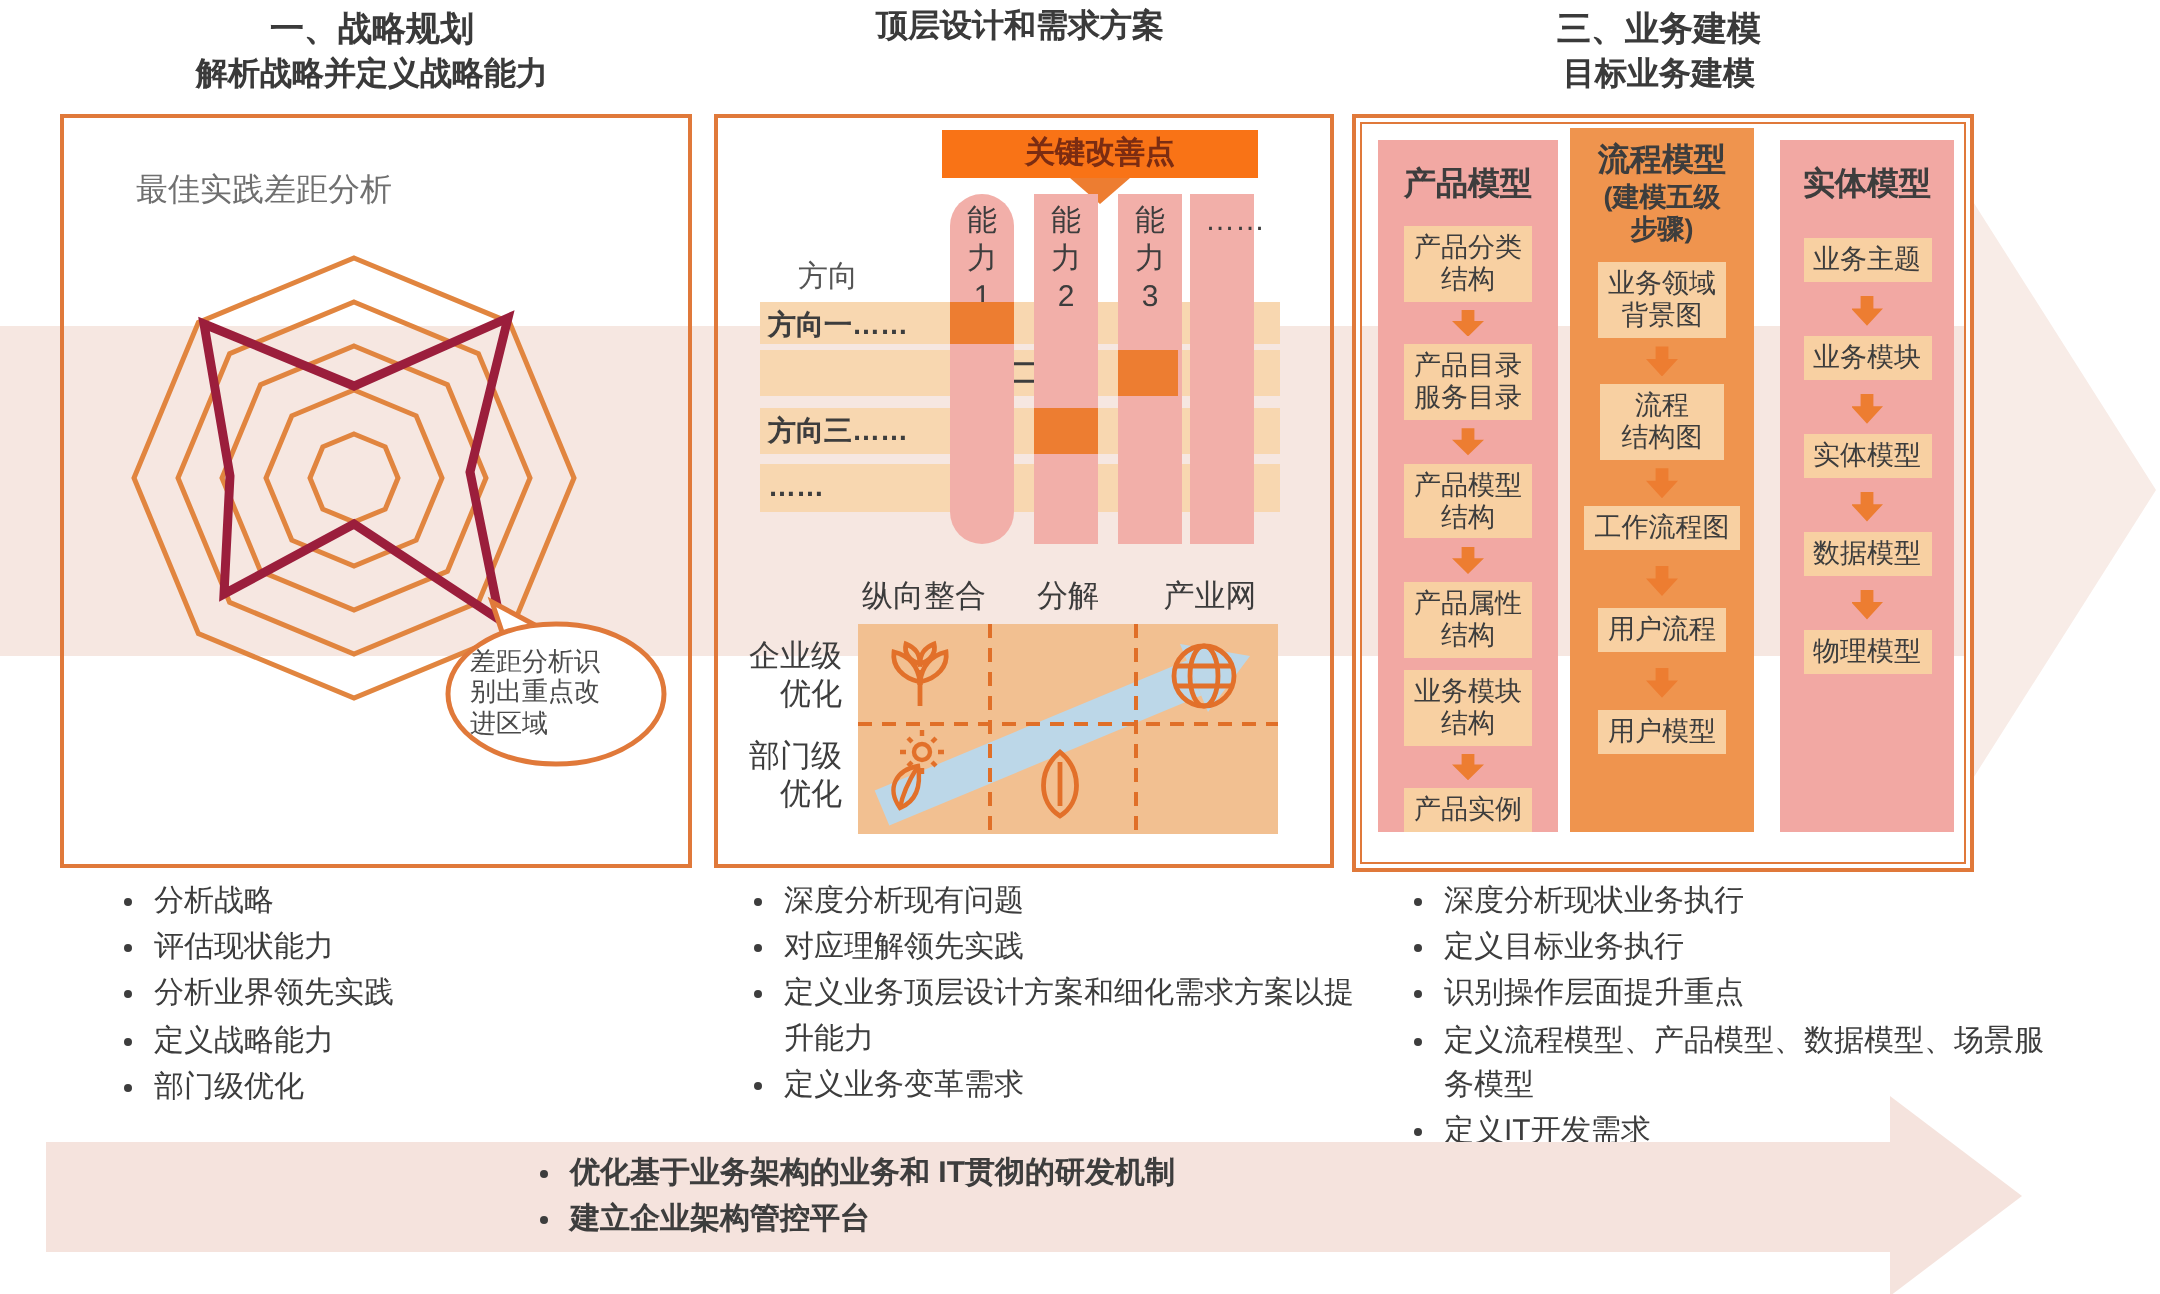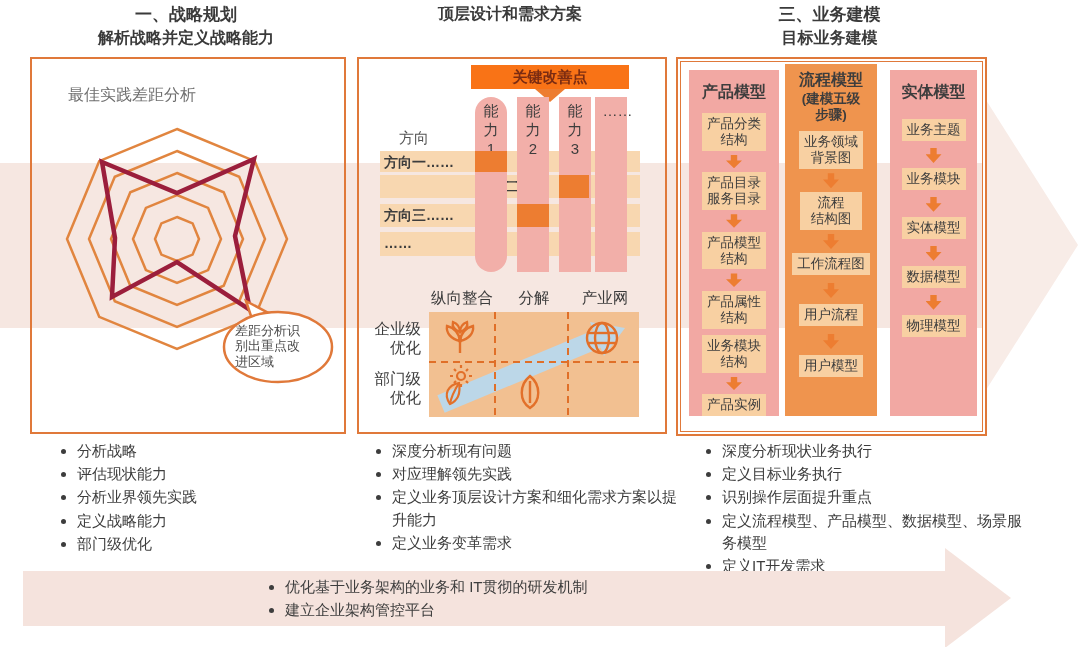--- a/index.html
+++ b/index.html
@@ -253,18 +253,18 @@
   <ul class="blist" style="left:700px;top:440px;width:305px;">
     <li>深度分析现状业务执行</li>
     <li>定义目标业务执行</li>
     <li>识别操作层面提升重点</li>
     <li>定义流程模型、产品模型、数据模型、场景服务模型</li>
     <li>定义IT开发需求</li>
   </ul>
 
   <div class="barrow-body"></div>
   <div class="barrow-head"></div>
-  <ul class="blist" style="left:263px;top:576px;width:440px;">
+  <ul class="blist" style="left:263px;top:576px;width:440px;font-weight:bold;">
     <li>优化基于业务架构的业务和 IT贯彻的研发机制</li>
     <li>建立企业架构管控平台</li>
   </ul>
 
 </div>
 
 </body></html>

